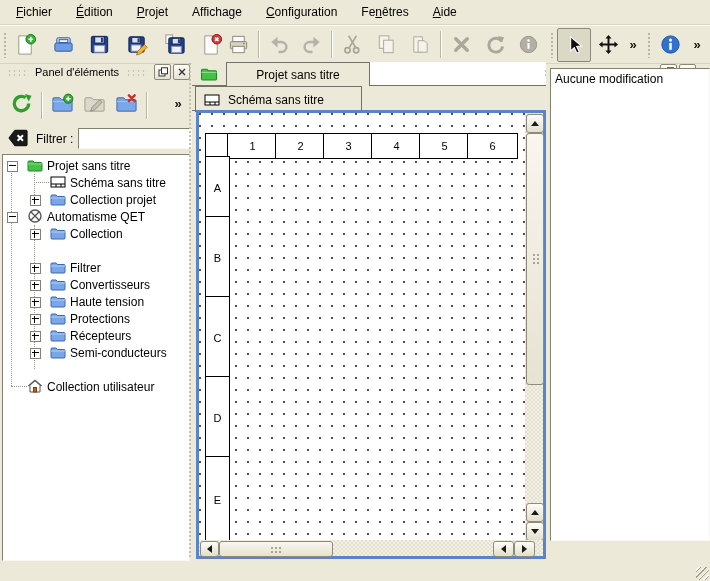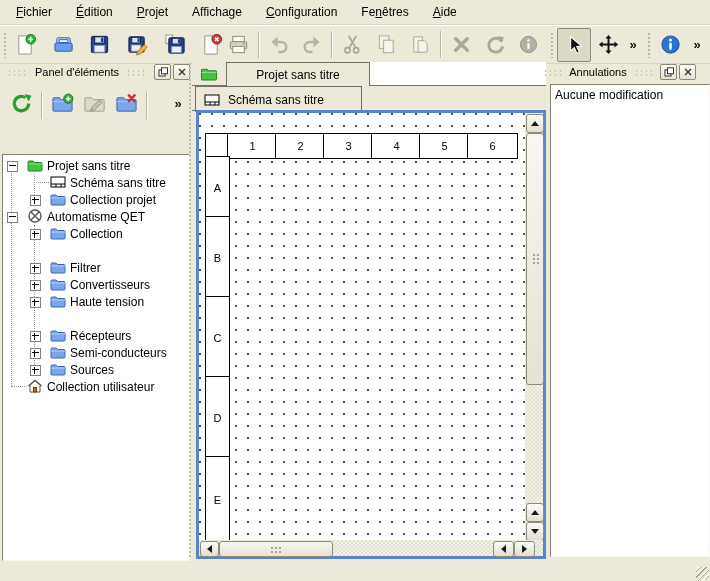--- a/index.html
+++ b/index.html
@@ -319,20 +319,28 @@
             <path d="M2 7a1 1 0 0 1 1-1h6l2 2h10a1 1 0 0 1 1 1v10a1 1 0 0 1-1 1H3a1 1 0 0 1-1-1z" fill="#7aa7ea" stroke="#3a67b0"></path>
             <path d="M2 10h20" stroke="#a9c6f2"></path>
             <path d="M14.5 3.5l6 6M20.5 3.5l-6 6" stroke="#c83030" stroke-width="2.6" stroke-linecap="round"></path>
           </svg>
         </span>
       </span>
     <span class="tsep" style="left:146px;top:8px"></span>
     <span class="pbtn chev" style="left:166px;top:4px;width:24px">»</span>
   </div>
 
+  <div class="abs" style="left:0;top:126px;width:192px;height:28px">
+    <span class="abs" style="left:7px;top:2px"><svg width="22" height="20" viewBox="0 0 24 22">
+          <path d="M8.5 2.5H21a1 1 0 0 1 1 1v15a1 1 0 0 1-1 1H8.5L2 11z" fill="#1a1a1a" stroke="#000"></path>
+          <path d="M11.5 8l6 6M17.5 8l-6 6" stroke="#fff" stroke-width="2.2"></path>
+        </svg></span>
+    <span class="abs" style="left:36px;top:6px">Filtrer :</span>
+    <input class="abs sunken" style="left: 78px; top: 2px; width: 106px; height: 17px; font: 12px &quot;Liberation Sans&quot;, sans-serif; padding: 1px 3px; outline: none;" value="">
+  </div>
 
   <div class="abs sunken" style="left:2px;top:154px;width:186px;height:405px">
     <span class="spine" style="left:8px;top:10px;height:221px"></span>
     <span class="spine" style="left:31px;top:19px;height:25px"></span>
     <span class="spine" style="left:31px;top:70px;height:144px"></span>
 
     <div class="trow d0" style="top:2px">
       <span class="tog"></span>
       <span class="ticon">
           <svg class="i16" viewBox="0 0 16 14">
@@ -406,49 +414,49 @@
     <div class="trow d1" style="top:121px">
       <span class="tog plus"></span>
       <span class="ticon">
           <svg class="i16" viewBox="0 0 16 14">
             <path d="M1 4a1 1 0 0 1 1-1h4l1.5 1.5H14a1 1 0 0 1 1 1V12a1 1 0 0 1-1 1H2a1 1 0 0 1-1-1z" fill="#7aa7ea" stroke="#3a67b0"></path>
             <path d="M1 6h14" stroke="#b7cef5"></path>
           </svg>
         </span>
       <span class="tlabel">Convertisseurs</span>
     </div>
+    <div class="trow d1" style="top:155px">
+      <span class="tog plus"></span>
+      <span class="ticon">
+          <svg class="i16" viewBox="0 0 16 14">
+            <path d="M1 4a1 1 0 0 1 1-1h4l1.5 1.5H14a1 1 0 0 1 1 1V12a1 1 0 0 1-1 1H2a1 1 0 0 1-1-1z" fill="#7aa7ea" stroke="#3a67b0"></path>
+            <path d="M1 6h14" stroke="#b7cef5"></path>
+          </svg>
+        </span>
+      <span class="tlabel">Protections</span>
+    </div>
     <div class="trow d1" style="top:172px">
       <span class="tog plus"></span>
       <span class="ticon">
           <svg class="i16" viewBox="0 0 16 14">
             <path d="M1 4a1 1 0 0 1 1-1h4l1.5 1.5H14a1 1 0 0 1 1 1V12a1 1 0 0 1-1 1H2a1 1 0 0 1-1-1z" fill="#7aa7ea" stroke="#3a67b0"></path>
             <path d="M1 6h14" stroke="#b7cef5"></path>
           </svg>
         </span>
       <span class="tlabel">Récepteurs</span>
     </div>
     <div class="trow d1" style="top:189px">
       <span class="tog plus"></span>
       <span class="ticon">
           <svg class="i16" viewBox="0 0 16 14">
             <path d="M1 4a1 1 0 0 1 1-1h4l1.5 1.5H14a1 1 0 0 1 1 1V12a1 1 0 0 1-1 1H2a1 1 0 0 1-1-1z" fill="#7aa7ea" stroke="#3a67b0"></path>
             <path d="M1 6h14" stroke="#b7cef5"></path>
           </svg>
         </span>
       <span class="tlabel">Semi-conducteurs</span>
-    </div>
-    <div class="trow d1" style="top:206px">
-      <span class="tog plus"></span>
-      <span class="ticon">
-          <svg class="i16" viewBox="0 0 16 14">
-            <path d="M1 4a1 1 0 0 1 1-1h4l1.5 1.5H14a1 1 0 0 1 1 1V12a1 1 0 0 1-1 1H2a1 1 0 0 1-1-1z" fill="#7aa7ea" stroke="#3a67b0"></path>
-            <path d="M1 6h14" stroke="#b7cef5"></path>
-          </svg>
-        </span>
-      <span class="tlabel">Sources</span>
     </div>
     <div class="trow d0" style="top:223px">
       <i class="hs" style="left:8px;width:16px"></i>
       <span class="ticon">
           <svg class="i16" viewBox="0 0 16 14">
             <path d="M1.5 7L8 1.5 14.5 7" fill="none" stroke="#555" stroke-width="1.6"></path>
             <path d="M3 6.5V13h10V6.5" fill="#fff" stroke="#555"></path>
             <rect x="6.5" y="8.5" width="3" height="4.5" fill="#c2660f" stroke="#7c3f06"></rect>
           </svg>
         </span>
@@ -542,21 +550,21 @@
           <rect x="3.5" y="0.8" width="6" height="6" fill="#fff" stroke="#333"></rect>
         </svg>
       </span>
     <span class="dbtn">
         <svg width="10" height="10" viewBox="0 0 10 10">
           <path d="M2 2l6 6M8 2L2 8" stroke="#333" stroke-width="1.4"></path>
         </svg>
       </span>
   </div>
 
-  <div class="abs sunken" style="left:550px;top:84px;width:158px;height:471px">
+  <div class="abs sunken" style="left:550px;top:68px;width:158px;height:471px">
     <div style="padding:3px 4px">Aucune modification</div>
   </div>
 
   <div class="abs" style="left:0;top:560px;width:710px;height:21px">
     <span class="abs sizegrip" style="right:1px;bottom:1px;width:13px;height:13px"></span>
   </div>
 
 </div>
 
 </body></html>

